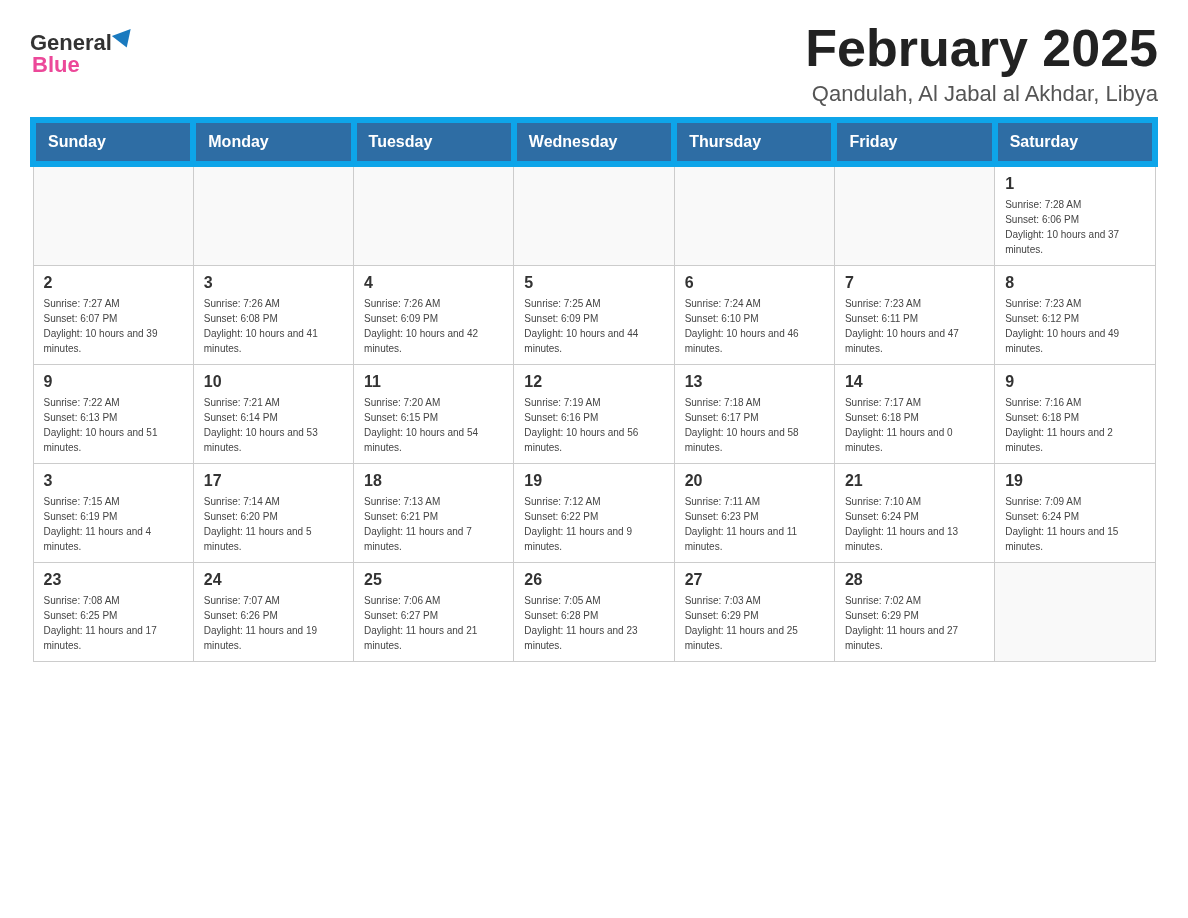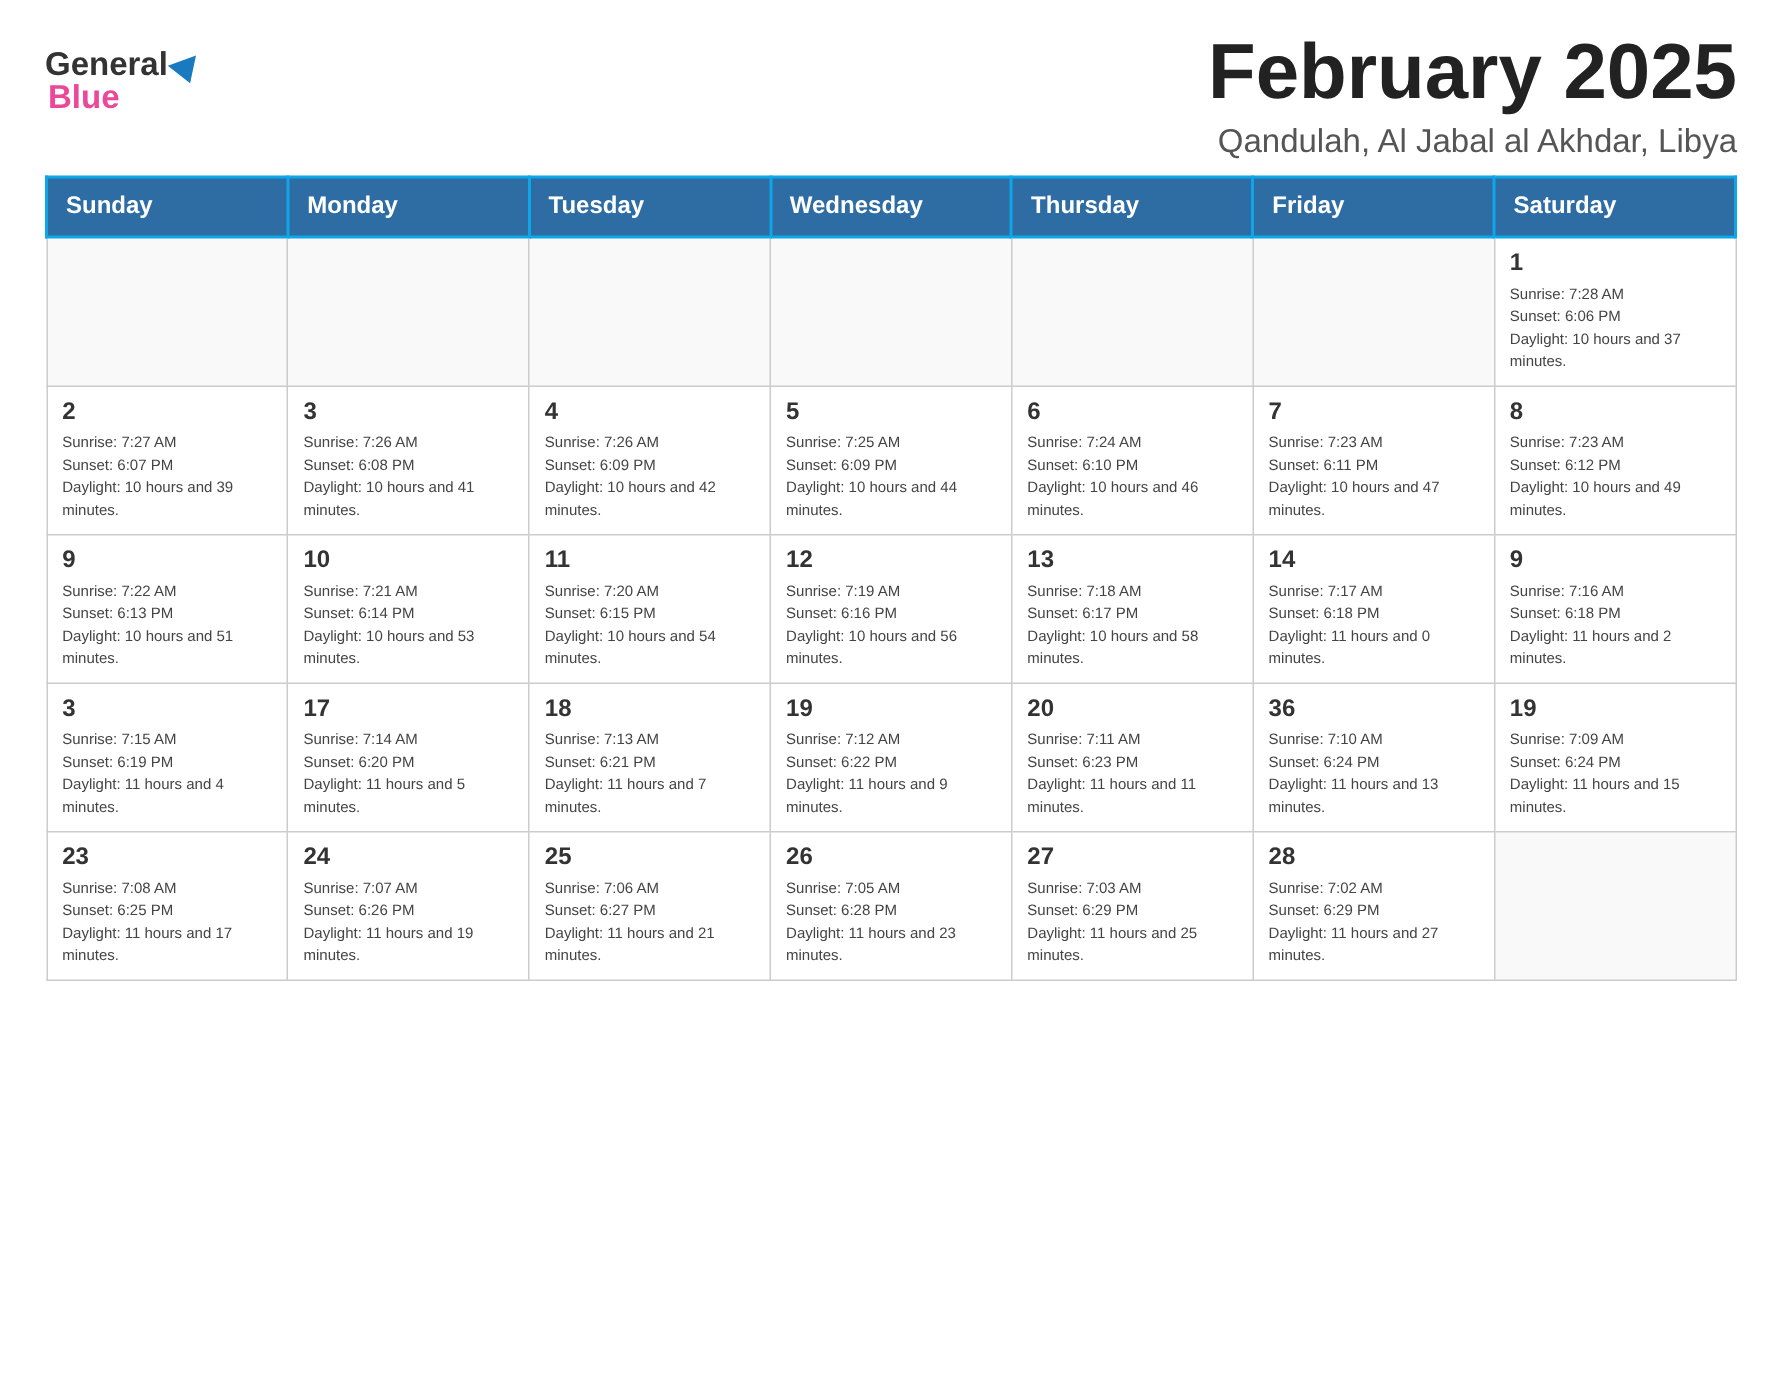--- a/index.html
+++ b/index.html
@@ -18,21 +18,21 @@
       margin-bottom: 10px;
     }
     .logo {
       display: flex;
       flex-direction: column;
       align-items: flex-start;
       margin-top: 10px;
     }
     .logo-text {
       display: flex;
-      align-items: flex-end;
+      align-items: flex-start;
       font-size: 22px;
       font-weight: bold;
       color: #333;
     }
     .logo-general { color: #333; }
     .logo-blue { color: #ec4899; }
     .logo-triangle {
       width: 0; height: 0;
       border-left: 10px solid transparent;
       border-right: 10px solid transparent;
@@ -60,21 +60,21 @@
       border-collapse: collapse;
       margin-top: 10px;
     }
     .calendar thead tr th {
       background-color: #2e6da4;
       color: #fff;
       font-size: 16px;
       font-weight: bold;
       padding: 10px 12px;
       text-align: left;
-      border: 2px solid #0ea5e9;
+      border: 6px solid #0ea5e9;
     }
     .calendar tbody tr td {
       vertical-align: top;
       border: 1px solid #ccc;
       padding: 8px 10px;
       width: 14.28%;
       min-height: 100px;
       font-size: 13px;
       color: #333;
       background: #fff;
@@ -217,21 +217,21 @@
         </td>
         <td>
           <span class="day-number">19</span>
           <div class="day-info">Sunrise: 7:12 AM<br>Sunset: 6:22 PM<br>Daylight: 11 hours and 9 minutes.</div>
         </td>
         <td>
           <span class="day-number">20</span>
           <div class="day-info">Sunrise: 7:11 AM<br>Sunset: 6:23 PM<br>Daylight: 11 hours and 11 minutes.</div>
         </td>
         <td>
-          <span class="day-number">36</span>
+          <span class="day-number">21</span>
           <div class="day-info">Sunrise: 7:10 AM<br>Sunset: 6:24 PM<br>Daylight: 11 hours and 13 minutes.</div>
         </td>
         <td>
           <span class="day-number">19</span>
           <div class="day-info">Sunrise: 7:09 AM<br>Sunset: 6:24 PM<br>Daylight: 11 hours and 15 minutes.</div>
         </td>
       </tr>
       <tr class="row-separator">
         <td>
           <span class="day-number">23</span>

